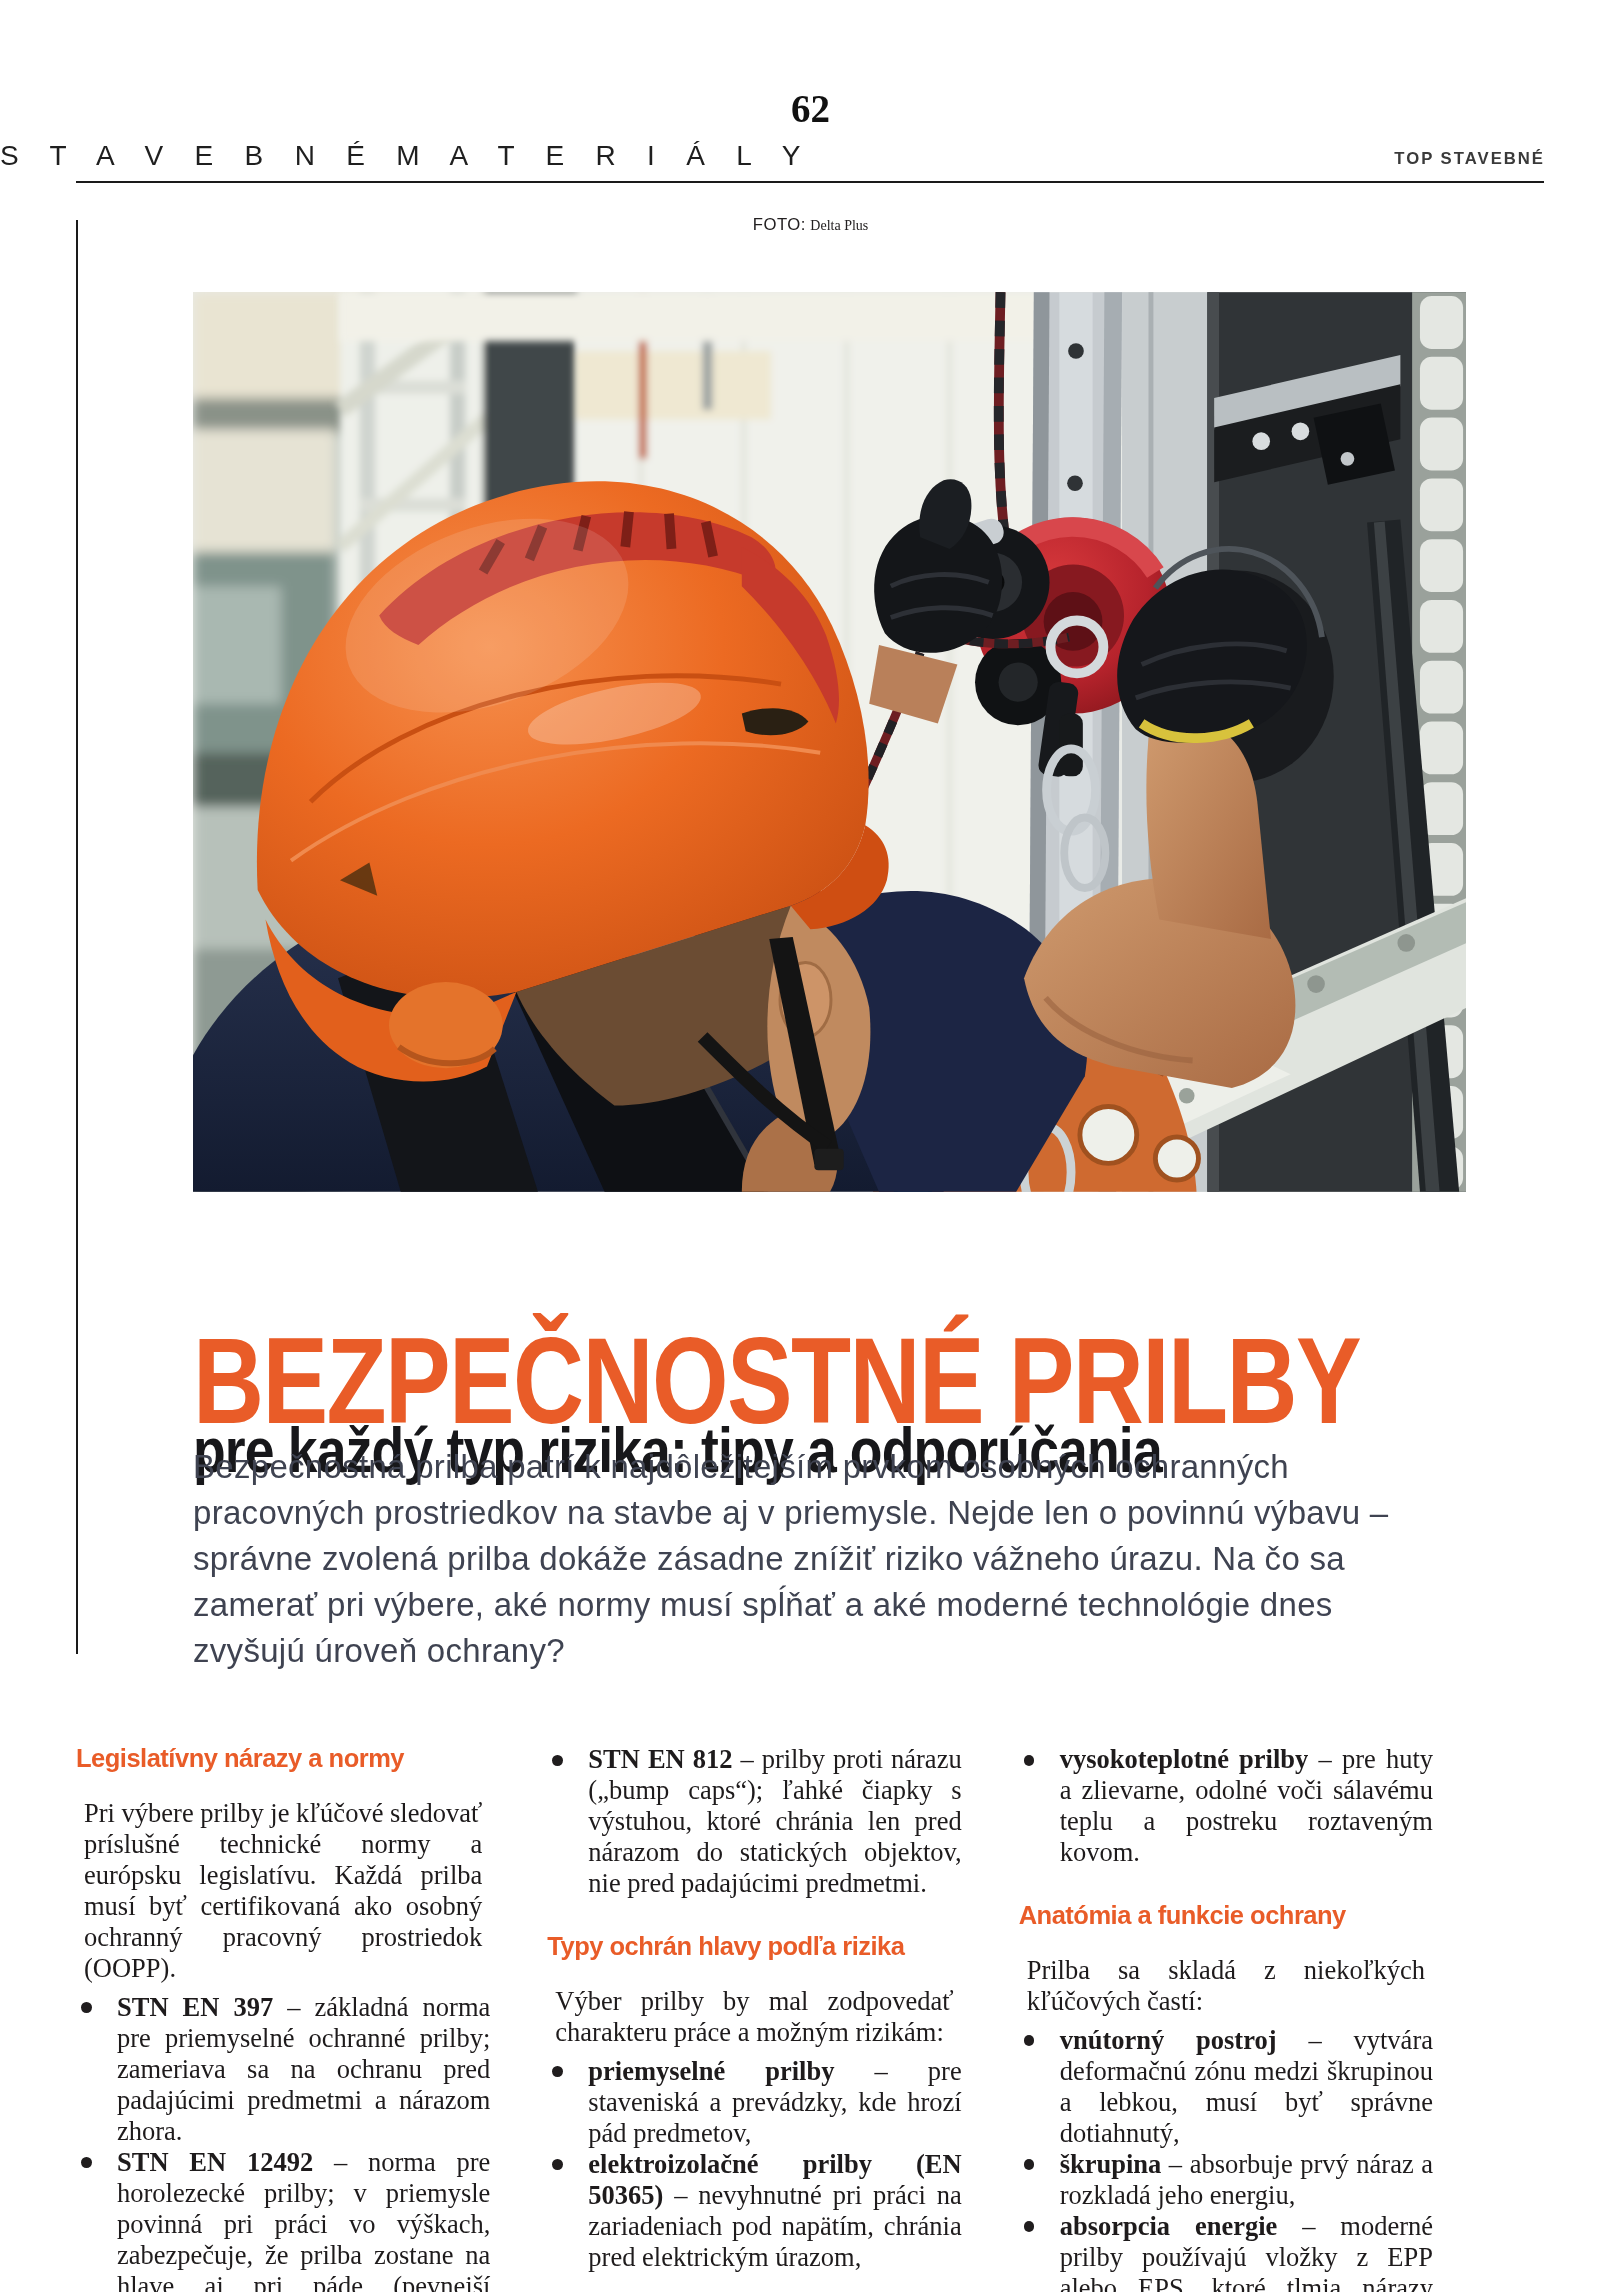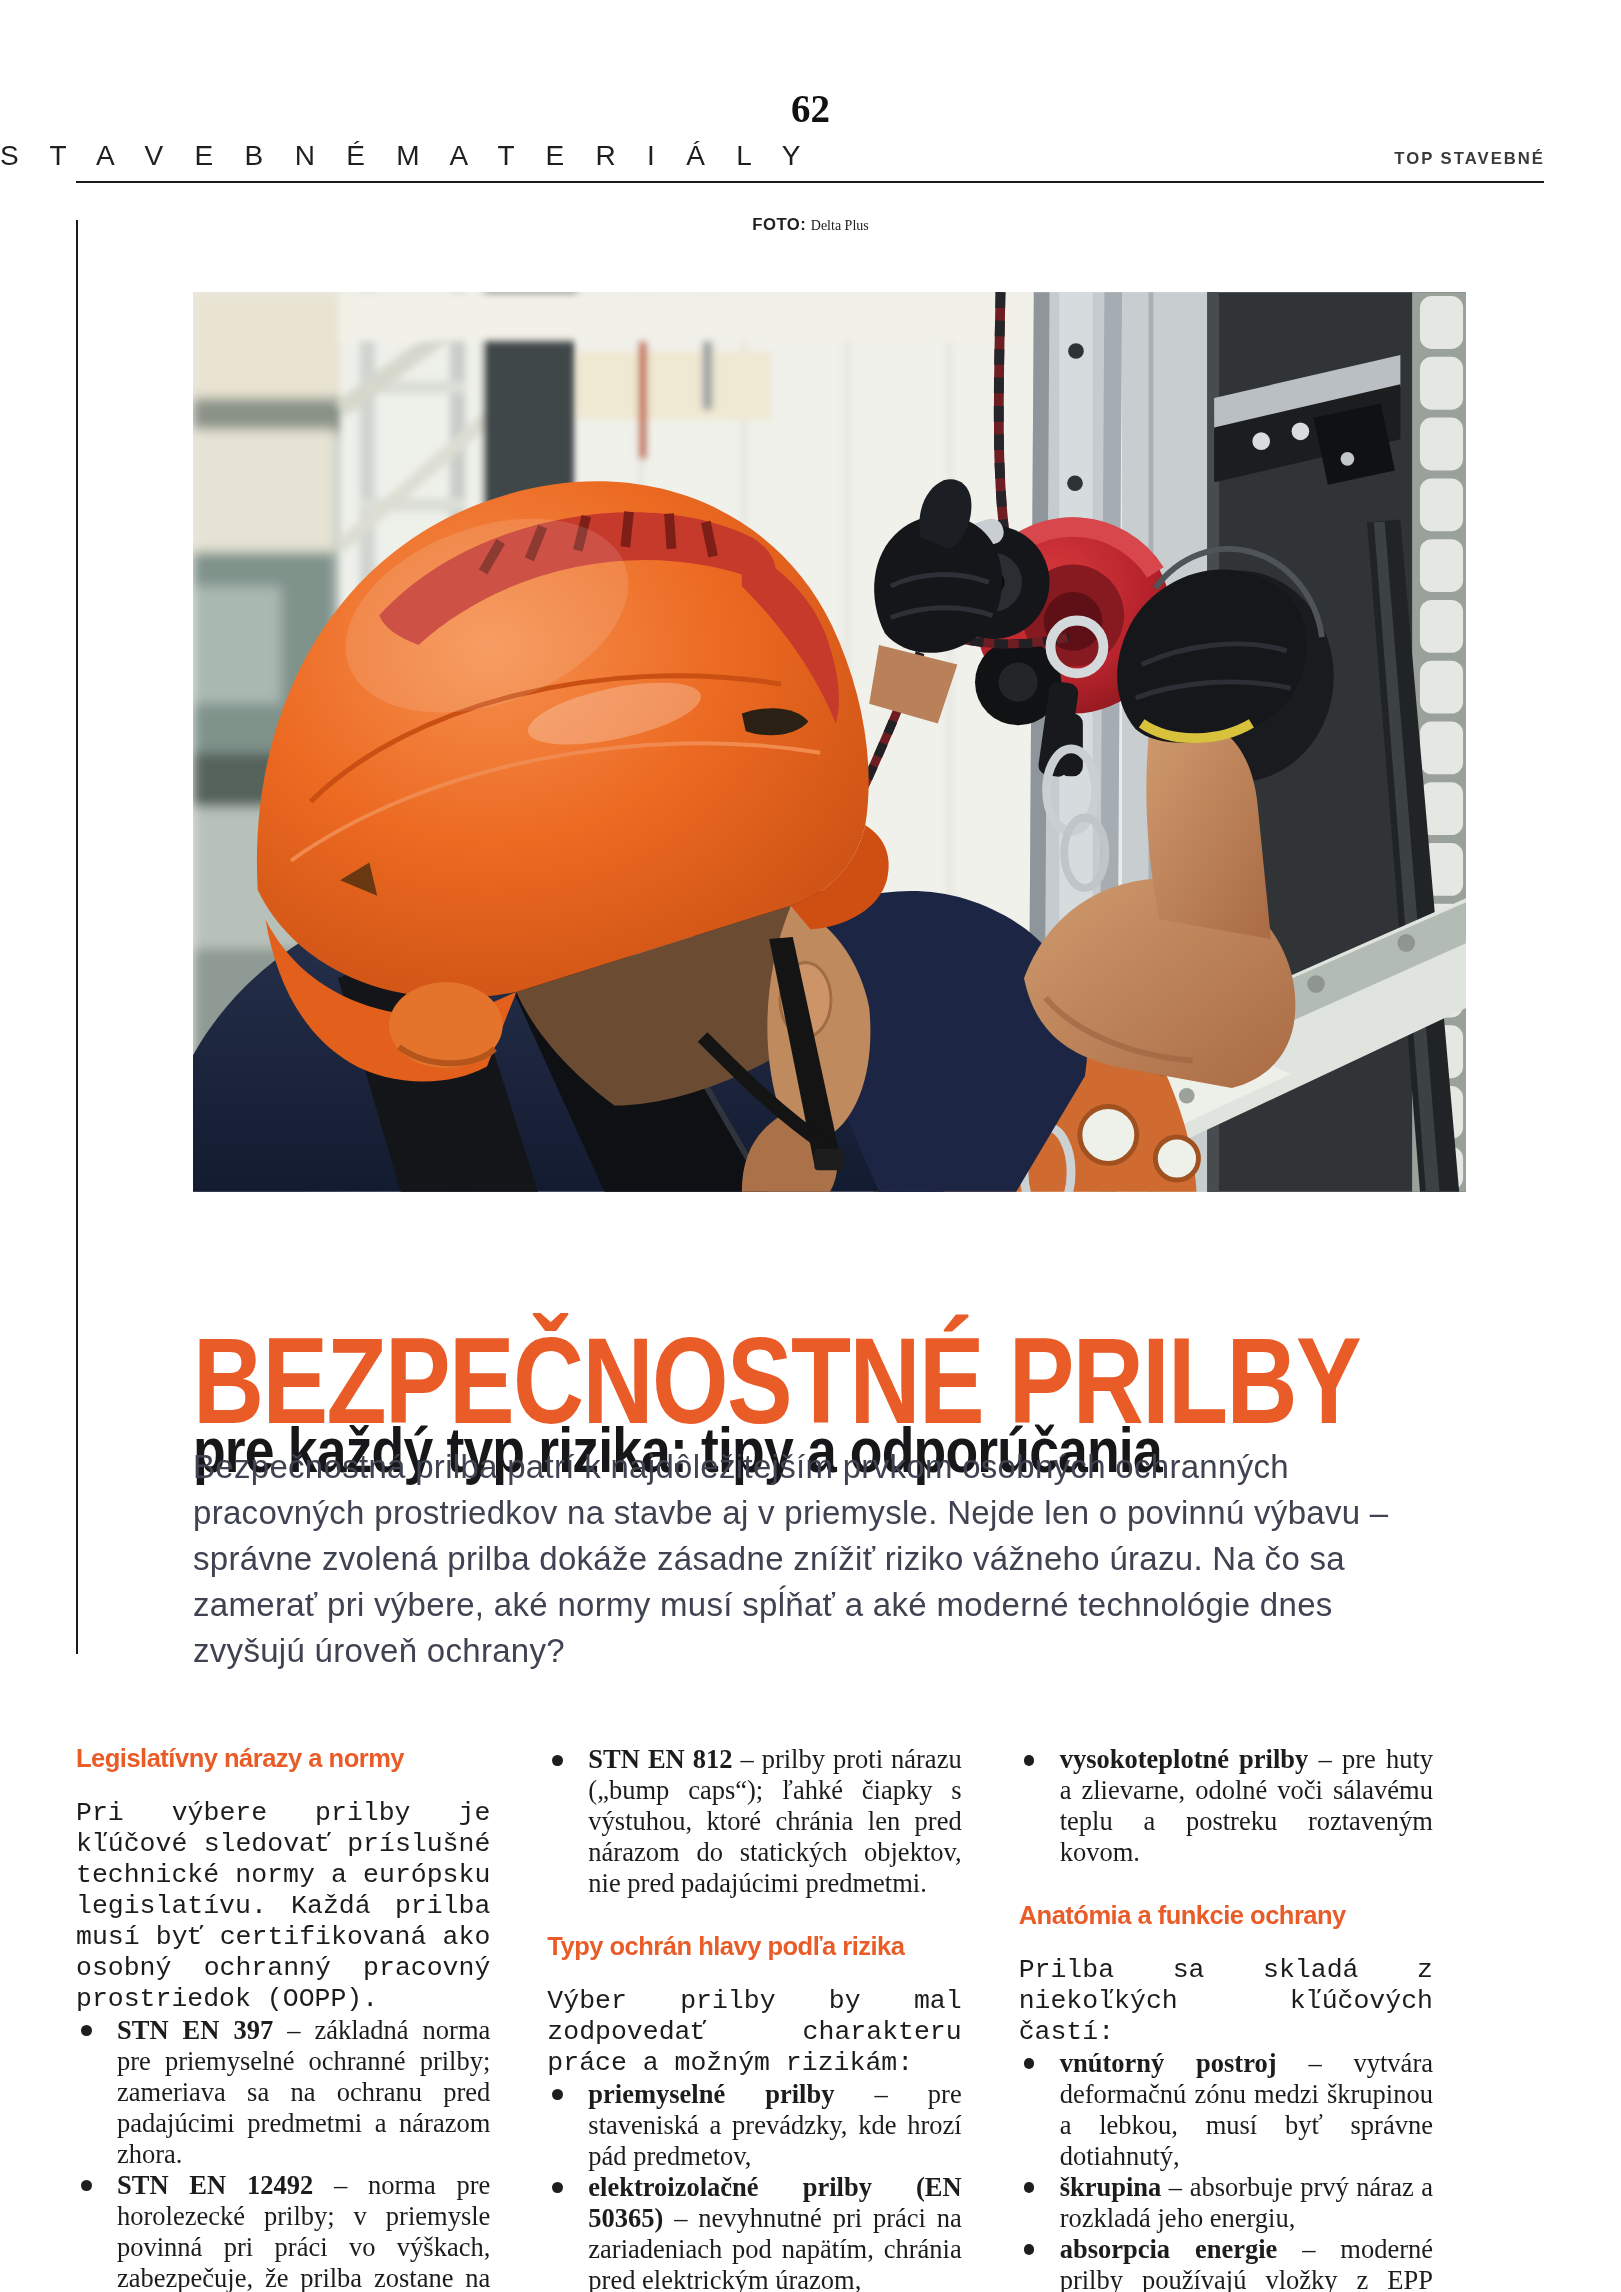--- a/index.html
+++ b/index.html
@@ -28,21 +28,21 @@
     font-size:16.7px;letter-spacing:2px;color:#3a3a3a;font-weight:bold;
   }
   .header-rule{
     position:absolute;top:181px;left:76px;width:1468px;height:2px;
     background:#1a1a1a;
   }
   .photo-credit{
     position:absolute;top:215px;left:0;width:1621px;
     text-align:center;color:#232021;
   }
-  .photo-credit .label{font-weight:bold;font-size:16.7px;letter-spacing:0.5px;}
+  .photo-credit .label{font-weight:normal;font-size:16.7px;letter-spacing:0.5px;}
   .photo-credit .value{font-family:"Liberation Serif",serif;font-size:14px;}
   .left-rule{
     position:absolute;left:76px;top:220px;width:2px;height:1434px;
     background:#1a1a1a;
   }
   
   .photo{
     position:absolute;left:193px;top:292px;width:1273px;height:900px;
     overflow:hidden;background:#e9ebe7;
   }
@@ -72,22 +72,22 @@
     display:flex;gap:57px;
   }
   .column{flex:1 1 0;min-width:0;}
   .col-heading{
     margin:33px 0 25.5px;
     font-size:25.5px;font-weight:bold;color:#e95c28;
     letter-spacing:-0.5px;white-space:nowrap;line-height:1.1;
   }
   .col-heading:first-child{margin-top:0;}
   .body-para{
-    margin:0;
-    font-family:Liberation Mono, monospace;
+    margin:8px;
+    font-family:Liberation Serif, serif;
     font-size:26.5px;line-height:31px;color:#1e1b1c;
     text-align:justify;
   }
   .bullet{
     position:relative;padding-left:41px;
     font-family:"Liberation Serif","DejaVu Serif",serif;
     font-size:26.5px;line-height:31px;color:#1e1b1c;
     text-align:justify;
   }
   .bullet .dot{

